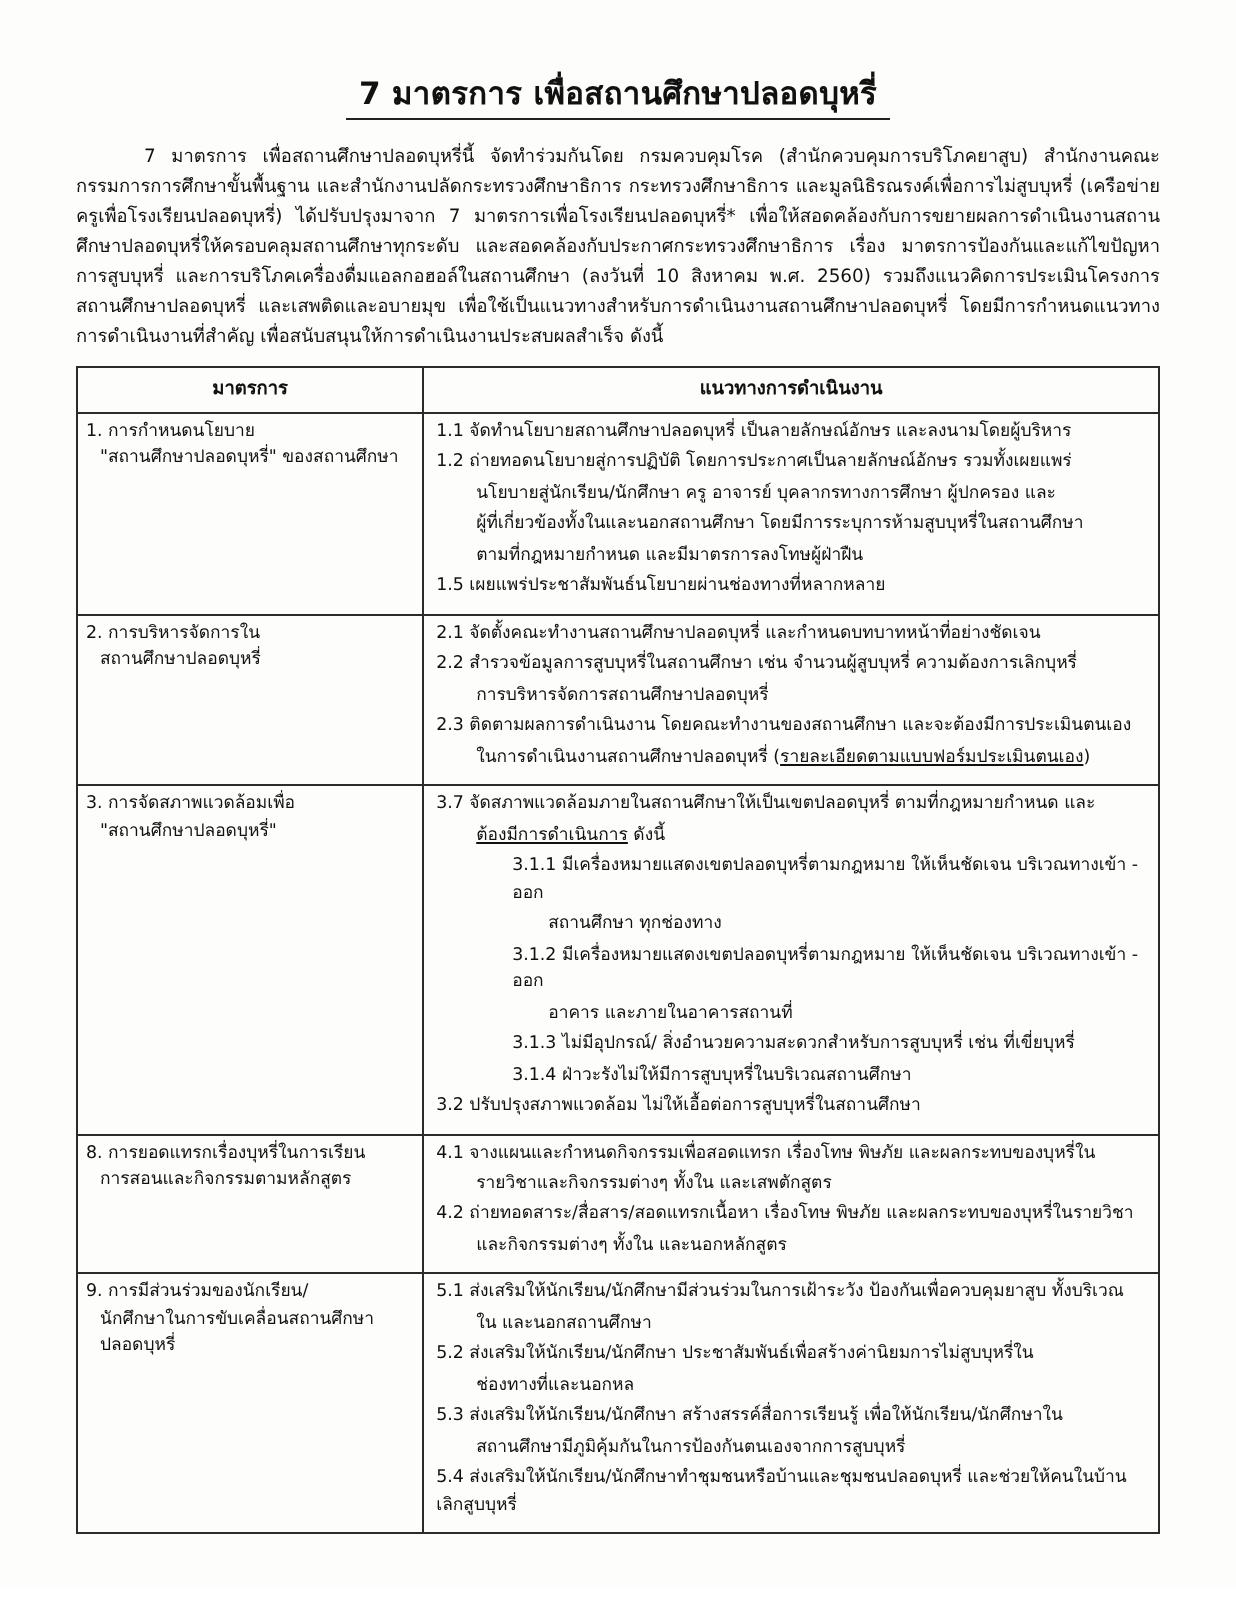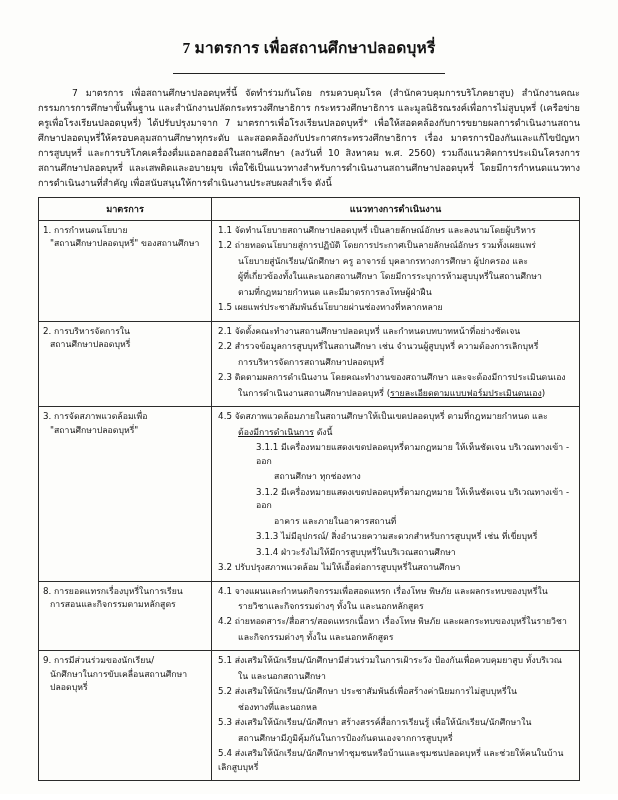--- a/index.html
+++ b/index.html
@@ -20,23 +20,22 @@
     background: #fdfdfb;
     overflow: hidden;
     box-sizing: border-box;
     padding: 28px 38px 0 38px;
   }
   .doc-title {
     text-align: center;
     font-size: 15.5px;
     font-weight: bold;
     letter-spacing: 0.2px;
-    margin: 8px 0 20px 0;
+    margin: 8px 0 6px 0;
     line-height: 1.5;
-    font-family: Liberation Serif, serif;
   }
   .title-underline {
     width: 272px;
     height: 1px;
     background: #222;
     margin: -6px auto 12px auto;
   }
   .intro {
     font-size: 9.2px;
     line-height: 1.62;
@@ -147,39 +146,39 @@
             <p class="lvl1">2.3 ติดตามผลการดำเนินงาน โดยคณะทำงานของสถานศึกษา และจะต้องมีการประเมินตนเอง</p>
             <p class="cont">ในการดำเนินงานสถานศึกษาปลอดบุหรี่ (<u>รายละเอียดตามแบบฟอร์มประเมินตนเอง</u>)</p>
           </td>
         </tr>
         <tr>
           <td class="measure-cell">
             <span class="m-title">3. การจัดสภาพแวดล้อมเพื่อ</span>
             <span class="m-sub">"สถานศึกษาปลอดบุหรี่"</span>
           </td>
           <td class="guide-cell">
-            <p class="lvl1">4.5 จัดสภาพแวดล้อมภายในสถานศึกษาให้เป็นเขตปลอดบุหรี่ ตามที่กฎหมายกำหนด และ</p>
+            <p class="lvl1">3.7 จัดสภาพแวดล้อมภายในสถานศึกษาให้เป็นเขตปลอดบุหรี่ ตามที่กฎหมายกำหนด และ</p>
             <p class="cont"><u>ต้องมีการดำเนินการ</u> ดังนี้</p>
             <p class="lvl2">3.1.1 มีเครื่องหมายแสดงเขตปลอดบุหรี่ตามกฎหมาย ให้เห็นชัดเจน บริเวณทางเข้า - ออก</p>
             <p class="cont2">สถานศึกษา ทุกช่องทาง</p>
             <p class="lvl2">3.1.2 มีเครื่องหมายแสดงเขตปลอดบุหรี่ตามกฎหมาย ให้เห็นชัดเจน บริเวณทางเข้า - ออก</p>
             <p class="cont2">อาคาร และภายในอาคารสถานที่</p>
             <p class="lvl2">3.1.3 ไม่มีอุปกรณ์/ สิ่งอำนวยความสะดวกสำหรับการสูบบุหรี่ เช่น ที่เขี่ยบุหรี่</p>
             <p class="lvl2">3.1.4 ฝ่าวะรังไม่ให้มีการสูบบุหรี่ในบริเวณสถานศึกษา</p>
             <p class="lvl1">3.2 ปรับปรุงสภาพแวดล้อม ไม่ให้เอื้อต่อการสูบบุหรี่ในสถานศึกษา</p>
           </td>
         </tr>
         <tr>
           <td class="measure-cell">
             <span class="m-title">8. การยอดแทรกเรื่องบุหรี่ในการเรียน</span>
             <span class="m-sub">การสอนและกิจกรรมตามหลักสูตร</span>
           </td>
           <td class="guide-cell">
             <p class="lvl1">4.1 จางแผนและกำหนดกิจกรรมเพื่อสอดแทรก เรื่องโทษ พิษภัย และผลกระทบของบุหรี่ใน</p>
-            <p class="cont">รายวิชาและกิจกรรมต่างๆ ทั้งใน และนอกหลักสูตร</p>
+            <p class="cont">รายวิชาและกิจกรรมต่างๆ ทั้งใน และเสพตักสูตร</p>
             <p class="lvl1">4.2 ถ่ายทอดสาระ/สื่อสาร/สอดแทรกเนื้อหา เรื่องโทษ พิษภัย และผลกระทบของบุหรี่ในรายวิชา</p>
             <p class="cont">และกิจกรรมต่างๆ ทั้งใน และนอกหลักสูตร</p>
           </td>
         </tr>
         <tr>
           <td class="measure-cell">
             <span class="m-title">9. การมีส่วนร่วมของนักเรียน/</span>
             <span class="m-sub">นักศึกษาในการขับเคลื่อนสถานศึกษาปลอดบุหรี่</span>
           </td>
           <td class="guide-cell">

